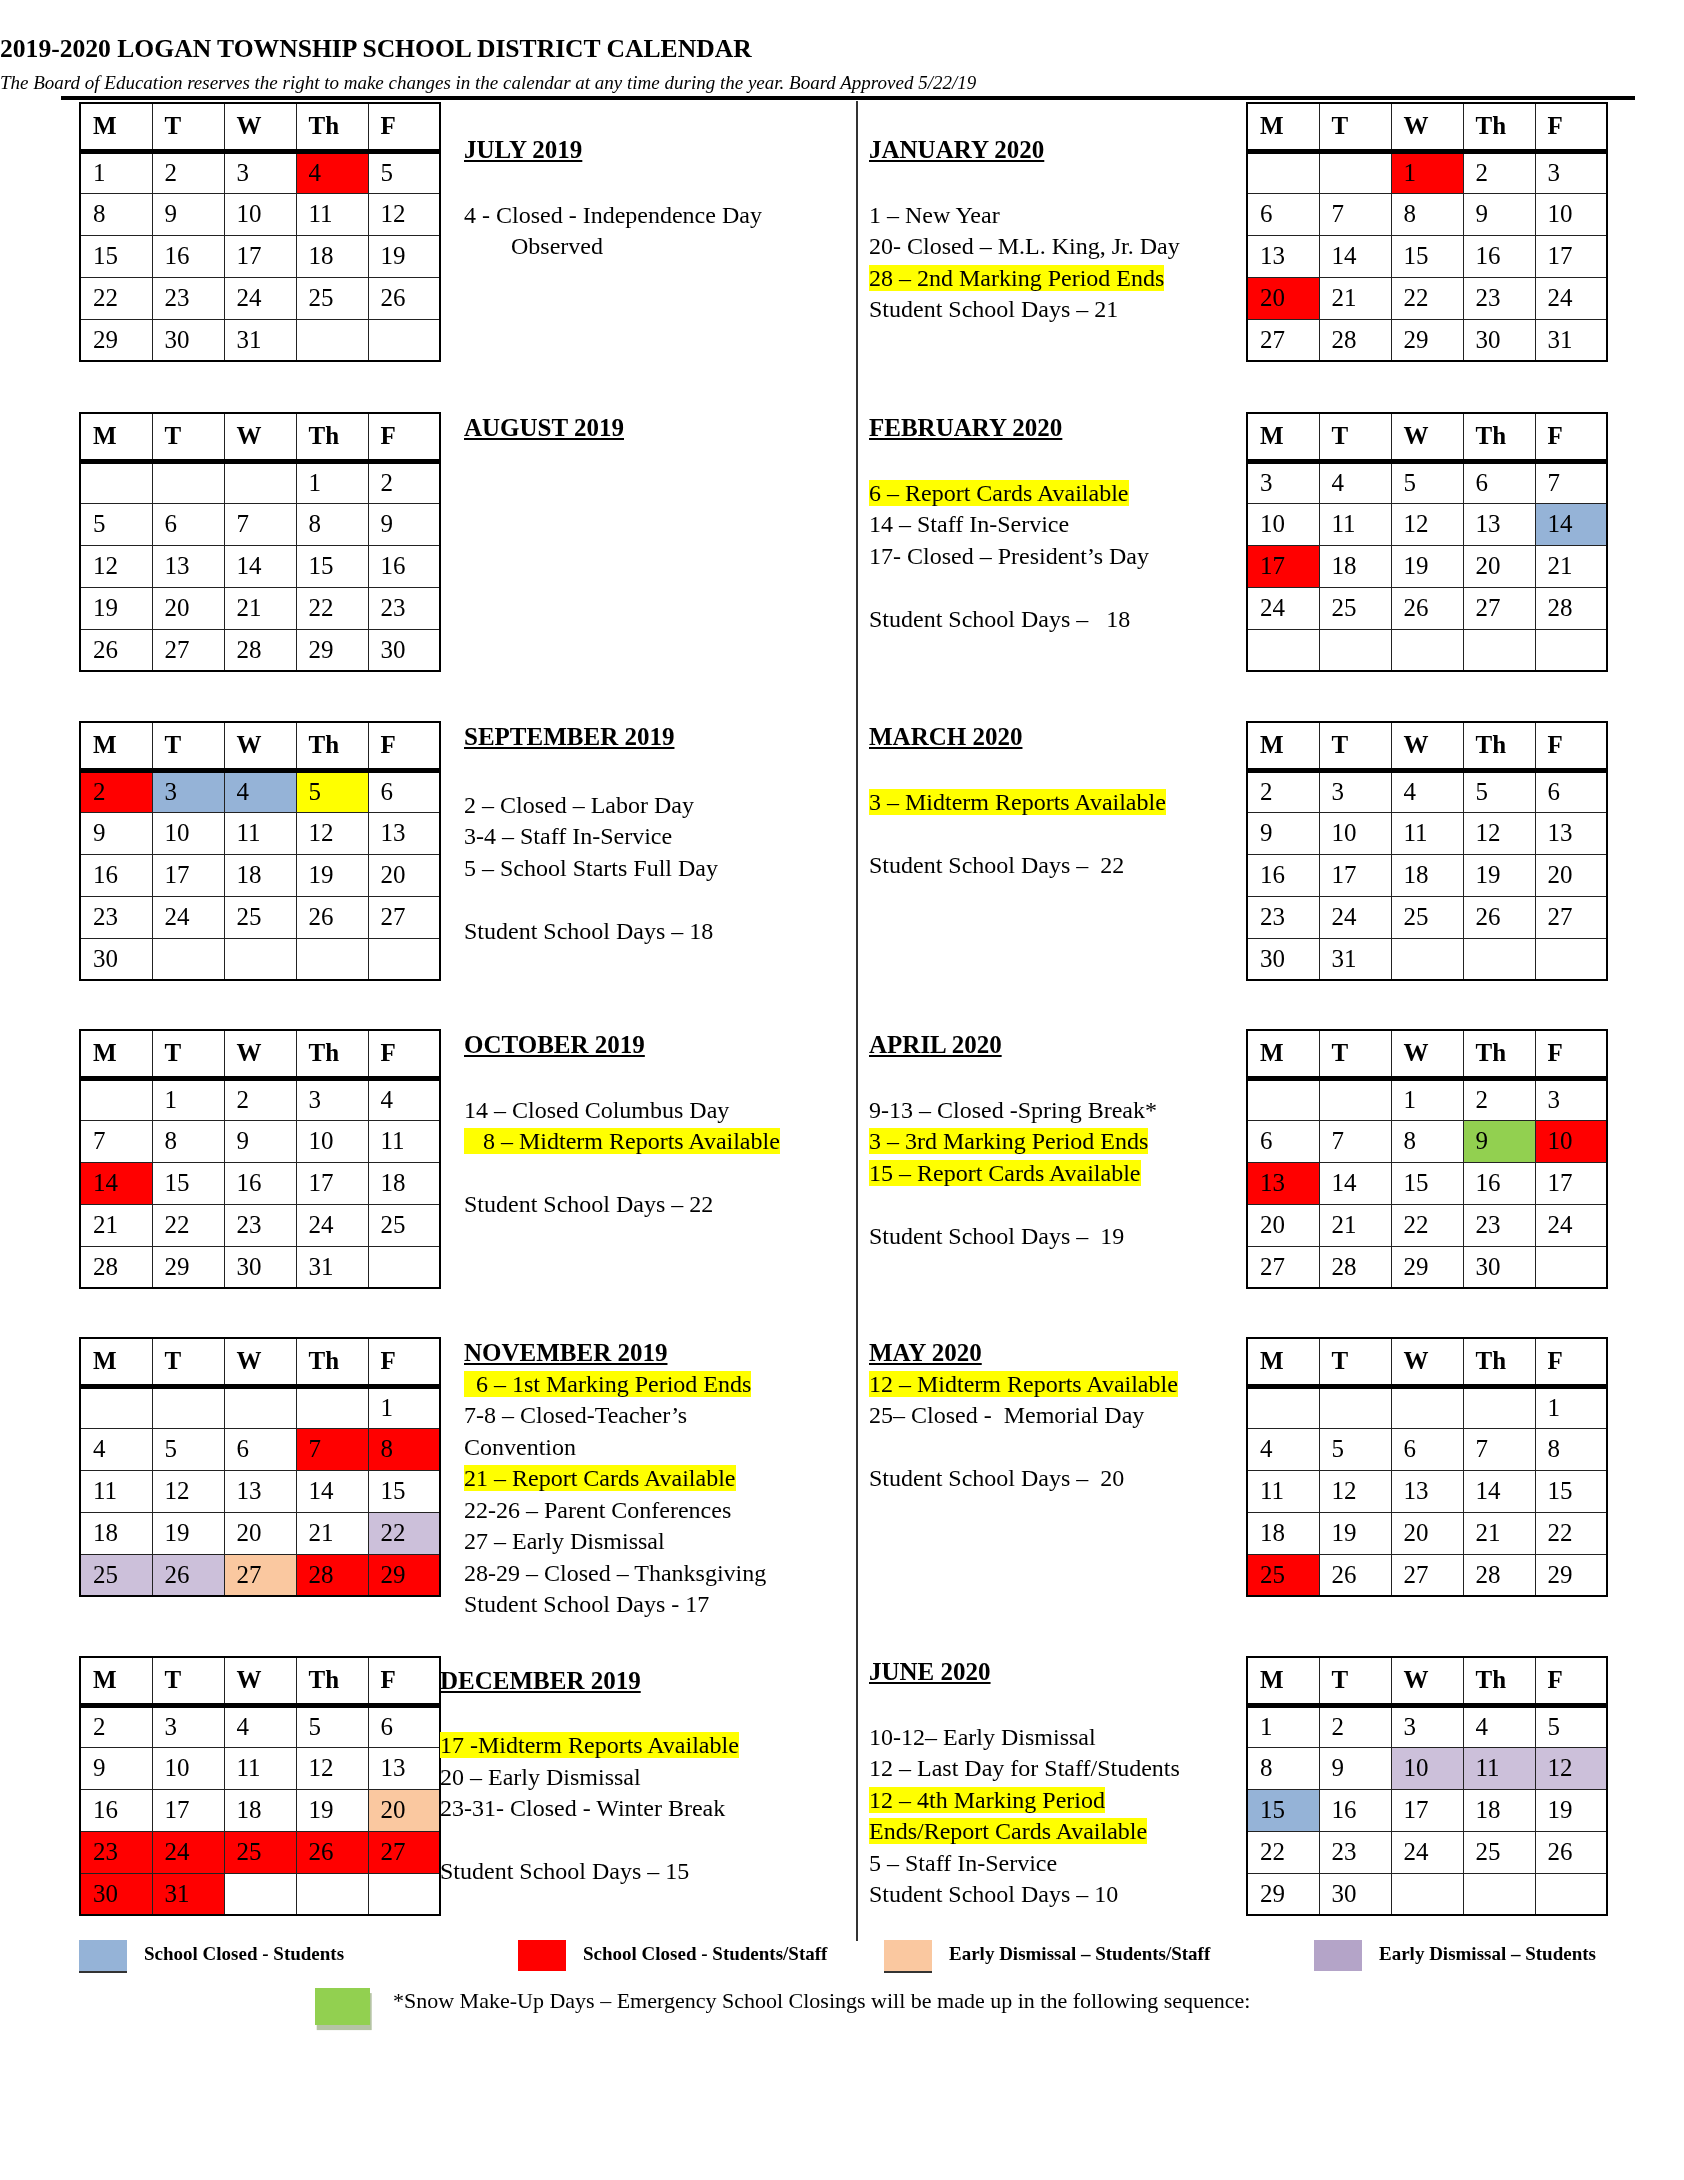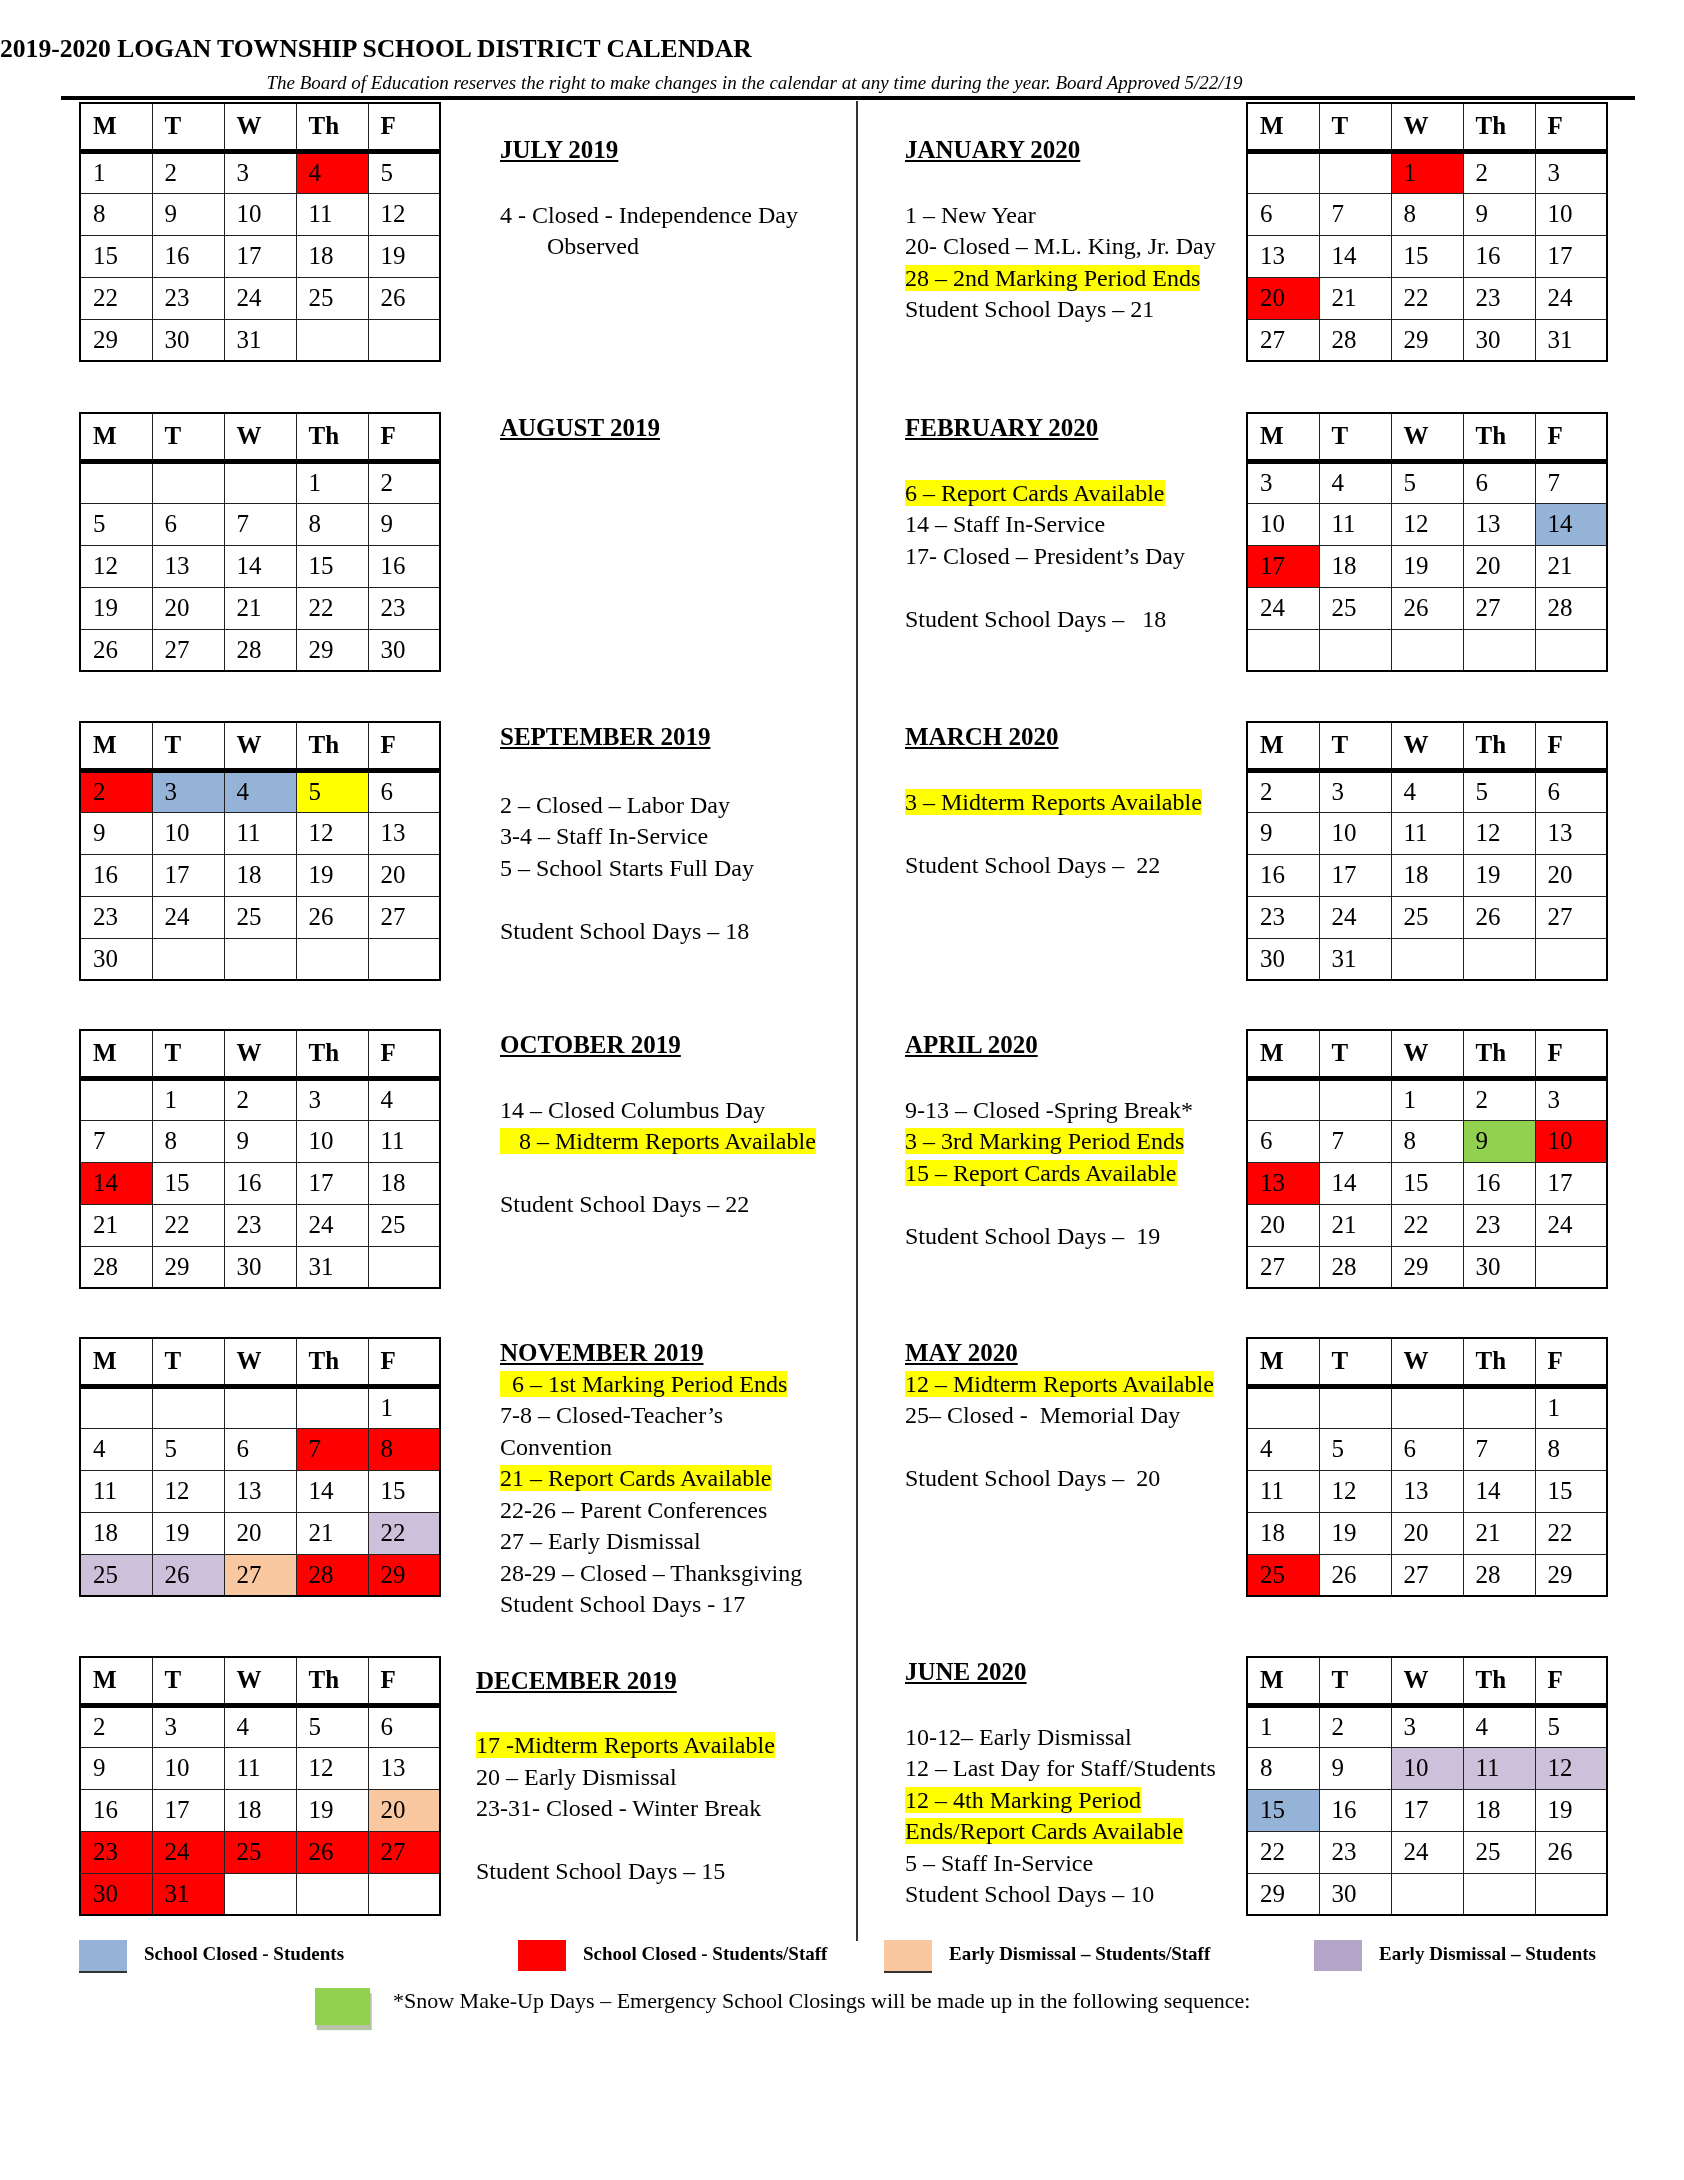--- a/index.html
+++ b/index.html
@@ -1,35 +1,35 @@
 <!DOCTYPE html>
 <html style="font-size:13.6px"><head>
 <meta charset="utf-8">
 <style>
   html, body { margin:0; padding:0; background:#fff; }
   body { width:1685px; height:2181px; position:relative; overflow:hidden;
          font-family:"Liberation Serif","DejaVu Serif",serif; color:#000; }
   .title { position:absolute; top:34px; left:0; width:1533px; 
            font-weight:bold; font-size:25.6px; }
-  .subtitle { position:absolute; top:72px; left:0; width:1509px; text-align:center;
+  .subtitle { position:absolute; top:72px; left:0; width:1509px; 
               font-style:italic; font-size:19px; }
   .rule { position:absolute; top:96px; left:61px; width:1574px; height:4.3px; background:#000; }
   .divider { position:absolute; top:101px; left:856px; width:1.7px; height:1840px; background:#333; }
   .block { position:absolute; left:0; width:1685px; }
   table.cal { position:absolute; border-collapse:collapse; table-layout:fixed; border:2.6px solid #000; }
   table.cal td { border:1.3px solid #222; width:72px; height:42px; font-size:25px;
                  padding:0 0 0 12px; vertical-align:middle; box-sizing:border-box; }
   table.cal tr.hdr td { font-weight:bold; border-bottom:5.1px solid #000; height:48px; }
   .c-red { background:#ff0000; }
   .c-blue { background:#95b3d7; }
   .c-yellow { background:#ffff00; }
   .c-green { background:#92d050; }
   .c-peach { background:#fac8a0; }
   .c-lilac { background:#ccc0da; }
-  .notes { position:absolute; width:375px; font-size:24px; line-height:31.5px;margin-left:36px; }
+  .notes { position:absolute; width:375px; font-size:24px; line-height:31.5px; }
   .month { font-weight:bold; text-decoration:underline; font-size:25px; display:block; margin-bottom:34px; }
   .note { display:block; white-space:nowrap; }
   .hl { background:#ffff00; }
   .gap { display:block; height:31.5px; }
   .legend { position:absolute; top:1940px; left:79px; width:1543px; height:48px; }
   .lg-item { position:absolute; top:0; display:flex; align-items:flex-start; }
   .lg-sw { width:48px; height:31px; margin-right:17px; }
   .lg-txt { font-size:19px; padding-top:3.4px;font-weight:bold; }
   .snow { position:absolute; top:1985px; left:315px; width:1107px; }
   .snow-sw { position:absolute; left:0; top:3.4px; width:55px; height:37px; background:#92d050;

